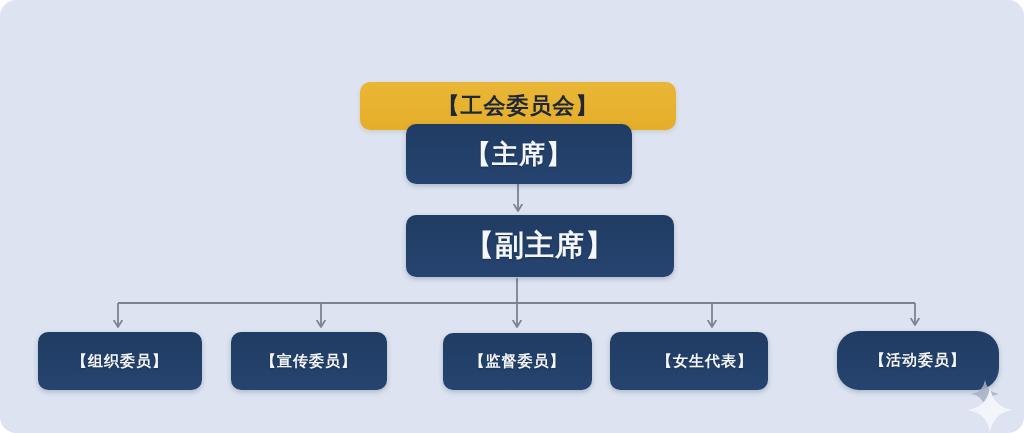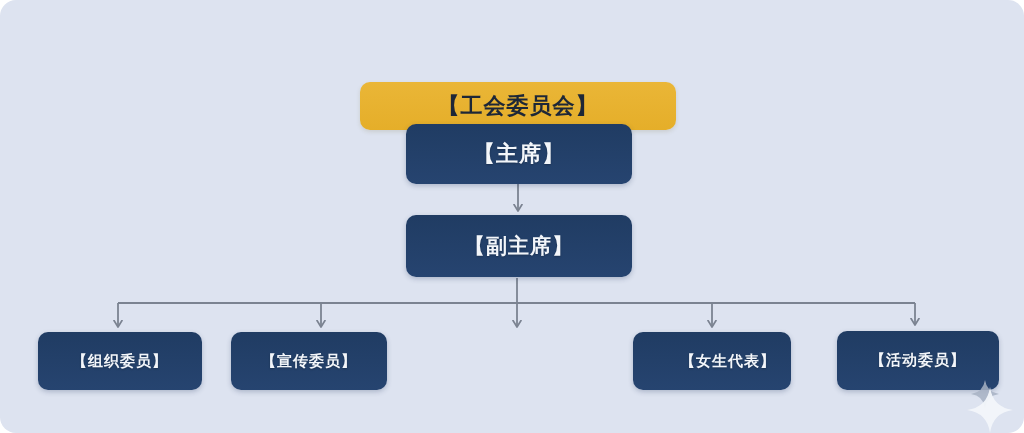--- a/index.html
+++ b/index.html
@@ -37,28 +37,28 @@
     font-size: 22px;
     box-shadow: 0 2px 4px rgba(120,110,60,0.18);
     margin-top: 40px;
   }
   .node-navy {
     background: linear-gradient(180deg, #203c63 0%, #264470 100%);
     color: #f3f6fa;
     box-shadow: 0 2px 5px rgba(30,50,90,0.25);
     text-shadow: 0 1px 2px rgba(0,0,0,0.25);
   }
-  .node-chairman      { left: 406px; top: 124px; width: 226px; height: 60px; font-size: 22px; }
-  .node-vice-chairman { left: 406px; top: 215px; width: 226px; height: 62px; font-size: 21px; }
+  .node-chairman      { left: 406px; top: 124px; width: 226px; height: 60px; font-size: 26px; }
+  .node-vice-chairman { left: 406px; top: 215px; width: 268px; height: 62px; font-size: 29px; }
   .node-leaf { top: 332px; height: 58px; font-size: 15px; }
   .node-leaf-1 { left: 38px;  width: 164px; }
   .node-leaf-2 { left: 231px; width: 156px; }
   .node-leaf-3 { left: 443px; top: 333px; width: 149px; height: 57px; }
-  .node-leaf-4 { left: 633px; width: 158px; padding-left: 32px; }
-  .node-leaf-5 { left: 837px; top: 331px; width: 162px; height: 59px; }
+  .node-leaf-4 { left: 610px; width: 158px; padding-left: 32px; }
+  .node-leaf-5 { left: 837px; top: 331px; width: 162px; height: 59px; border-radius: 22px; }
   .connector-layer, .decor-layer {
     position: absolute;
     left: 0; top: 0;
     width: 1024px; height: 433px;
     pointer-events: none;
   }
 </style>
 </head>
 <body>
 
@@ -86,20 +86,21 @@
   <div class="node node-root">【工会委员会】</div>
 
   <div class="node node-navy node-chairman">【主席】</div>
 
   <div class="node node-navy node-vice-chairman">【副主席】</div>
 
   <div class="node node-navy node-leaf node-leaf-1">【组织委员】</div>
 
   <div class="node node-navy node-leaf node-leaf-2">【宣传委员】</div>
 
+  <div class="node node-navy node-leaf node-leaf-3">【监督委员】</div>
 
   <div class="node node-navy node-leaf node-leaf-4">【女生代表】</div>
 
   <div class="node node-navy node-leaf node-leaf-5">【活动委员】</div>
 
   <svg class="decor-layer" viewBox="0 0 1024 433" xmlns="http://www.w3.org/2000/svg">
     <path transform="translate(985,394)" d="M0,-14 Q1.8,-1.8 14,0 Q1.8,1.8 0,14 Q-1.8,1.8 -14,0 Q-1.8,-1.8 0,-14 Z" fill="#a7b1c3" opacity="0.85"></path>
     <path transform="translate(990,410)" d="M0,-23 Q2.8,-2.8 23,0 Q2.8,2.8 0,23 Q-2.8,2.8 -23,0 Q-2.8,-2.8 0,-23 Z" fill="#f2f5fa" opacity="0.95"></path>
   </svg>
 

